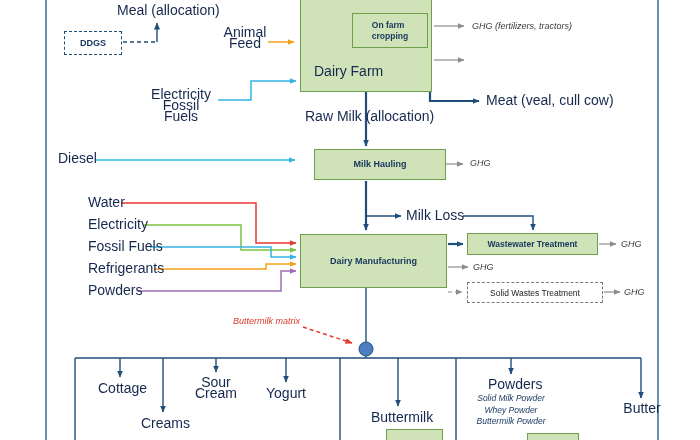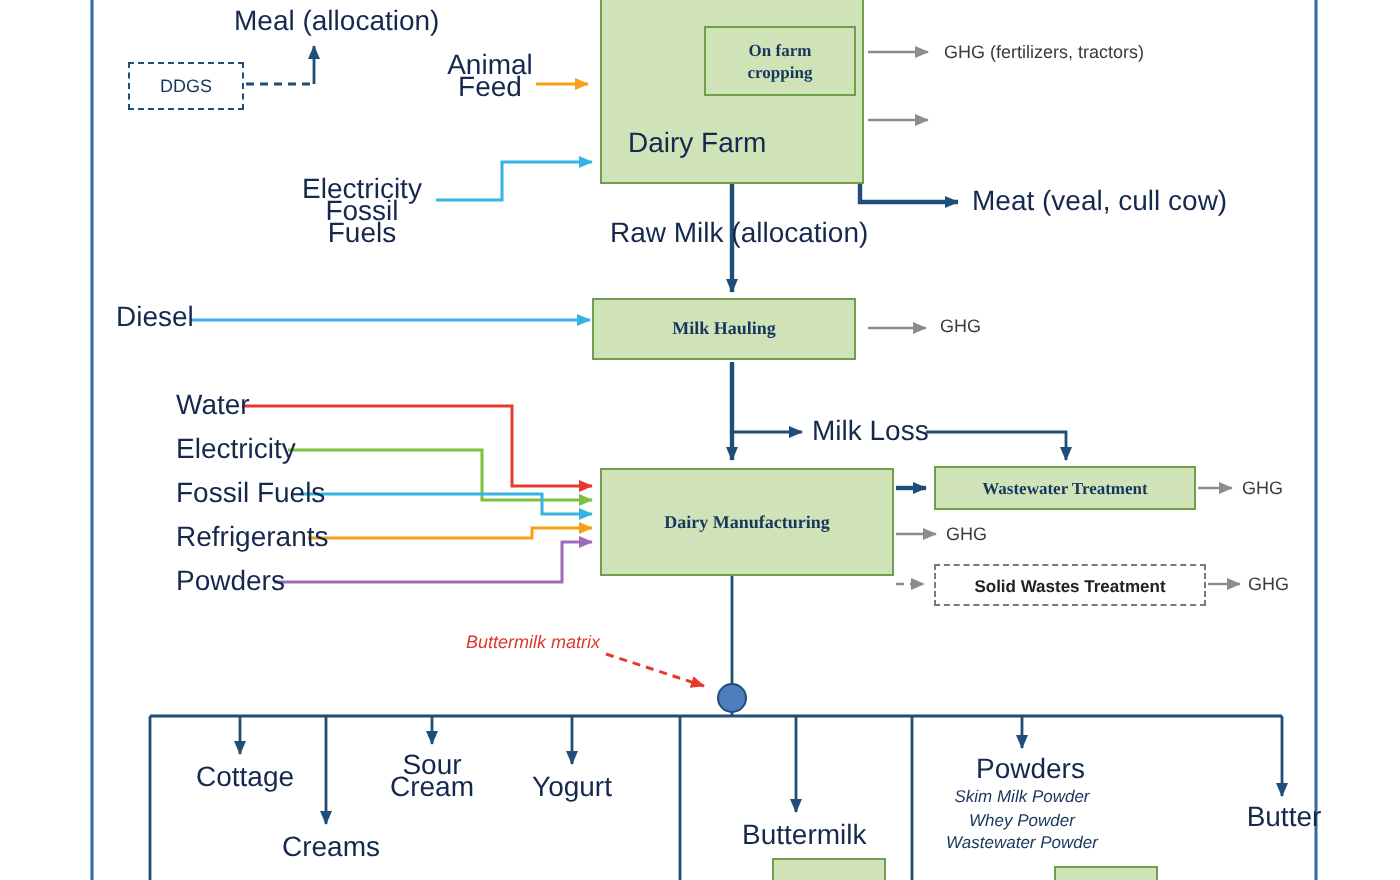--- a/index.html
+++ b/index.html
@@ -16,36 +16,36 @@
   .s-red{stroke:#e8392e;stroke-width:1.5;fill:none}
   .s-green{stroke:#7cc142;stroke-width:1.5;fill:none}
   .s-orange{stroke:#f5a21b;stroke-width:1.5;fill:none}
   .s-purple{stroke:#9d6cb8;stroke-width:1.5;fill:none}
   .dash{stroke-dasharray:4 3}
   .s-frame{stroke:#2e6da4;stroke-width:1.5;fill:none}
   
   .gbox{
     position:absolute;background:#cfe2b8;border:1px solid #6f9e4c;color:#17365d;
     font-weight:bold;font-size:9px;display:flex;align-items:center;justify-content:center;
-    text-align:center;white-space:pre-line;line-height:11px;box-sizing:border-box;font-family:Liberation Serif, serif;
+    white-space:pre-line;line-height:11px;box-sizing:border-box;
   }
   .wdash{
     position:absolute;background:#fff;border:1.5px dashed #1f4e79;color:#17365d;
-    font-weight:normal;font-size:9px;display:flex;align-items:center;justify-content:center;
+    font-weight:bold;font-size:9px;display:flex;align-items:center;justify-content:center;
     box-sizing:border-box;
   }
   .sdash{
     position:absolute;background:#fff;border:1px dashed #7a7a7a;color:#222;
-    font-weight:bold;font-size:8.5px;display:flex;align-items:center;justify-content:center;
+    font-weight:normal;font-size:8.5px;display:flex;align-items:center;justify-content:center;
     box-sizing:border-box;
   }
   
   .lbl{position:absolute;font-size:14px;font-weight:normal;color:#15284e;white-space:pre-line;line-height:11px}
   .ctr{text-align:center}
-  .ghg{position:absolute;font-size:9px;color:#3a3a3a;line-height:11px}
+  .ghg{position:absolute;font-size:9px;font-style:italic;color:#3a3a3a;line-height:11px}
   .alloc{position:absolute;font-size:9px;font-style:italic;color:#d93a2b}
   .plist{position:absolute;font-size:8.5px;font-style:italic;color:#17365d;line-height:11.5px;text-align:center}
 </style>
 </head>
 <body>
 
 <div class="canvas">
 
   <svg width="700" height="440" viewBox="0 0 700 440">
     <defs>
@@ -125,21 +125,21 @@
     <circle cx="366" cy="349" r="7" fill="#4d7ebf" stroke="#1f4e79" stroke-width="1"></circle>
   </svg>
 
   <div class="wdash" style="left:64px;top:31px;width:58px;height:24px">DDGS</div>
 
   <div class="gbox" style="left:300px;top:-8px;width:132px;height:100px"></div>
   <div class="gbox" style="left:352px;top:13px;width:76px;height:35px;font-size:8.5px">On farm
 cropping</div>
   <div class="lbl" style="left:314px;top:66px">Dairy Farm</div>
 
-  <div class="gbox" style="left:296px;top:149px;width:132px;height:31px">Milk Hauling</div>
+  <div class="gbox" style="left:314px;top:149px;width:132px;height:31px">Milk Hauling</div>
 
   <div class="gbox" style="left:467px;top:233px;width:131px;height:22px;font-size:8.5px">Wastewater Treatment</div>
 
   <div class="gbox" style="left:300px;top:234px;width:147px;height:54px">Dairy Manufacturing</div>
 
   <div class="sdash" style="left:467px;top:282px;width:136px;height:21px">Solid Wastes  Treatment</div>
 
   <div class="gbox" style="left:386px;top:429px;width:57px;height:18px"></div>
   <div class="gbox" style="left:527px;top:433px;width:52px;height:14px"></div>
 
@@ -168,19 +168,19 @@
   <div class="alloc" style="left:233px;top:316px">Buttermilk matrix</div>
 
   <div class="lbl ctr" style="left:98px;top:383px;width:44px">Cottage</div>
   <div class="lbl ctr" style="left:141px;top:418px;width:44px">Creams</div>
   <div class="lbl ctr" style="left:194px;top:377px;width:44px">Sour
 Cream</div>
   <div class="lbl ctr" style="left:264px;top:388px;width:44px">Yogurt</div>
   <div class="lbl ctr" style="left:371px;top:412px;width:54px">Buttermilk</div>
   <div class="lbl ctr" style="left:488px;top:379px;width:46px">Powders</div>
   <div class="plist" style="left:459px;top:393px;width:104px">
-    <div>Skim Milk Powder</div>
+    <div>Solid Milk Powder</div>
     <div>Whey Powder</div>
-    <div>Wastewater Powder</div>
+    <div>Buttermilk Powder</div>
   </div>
   <div class="lbl ctr" style="left:622px;top:403px;width:40px">Butter</div>
 
 </div>
 
 </body></html>

